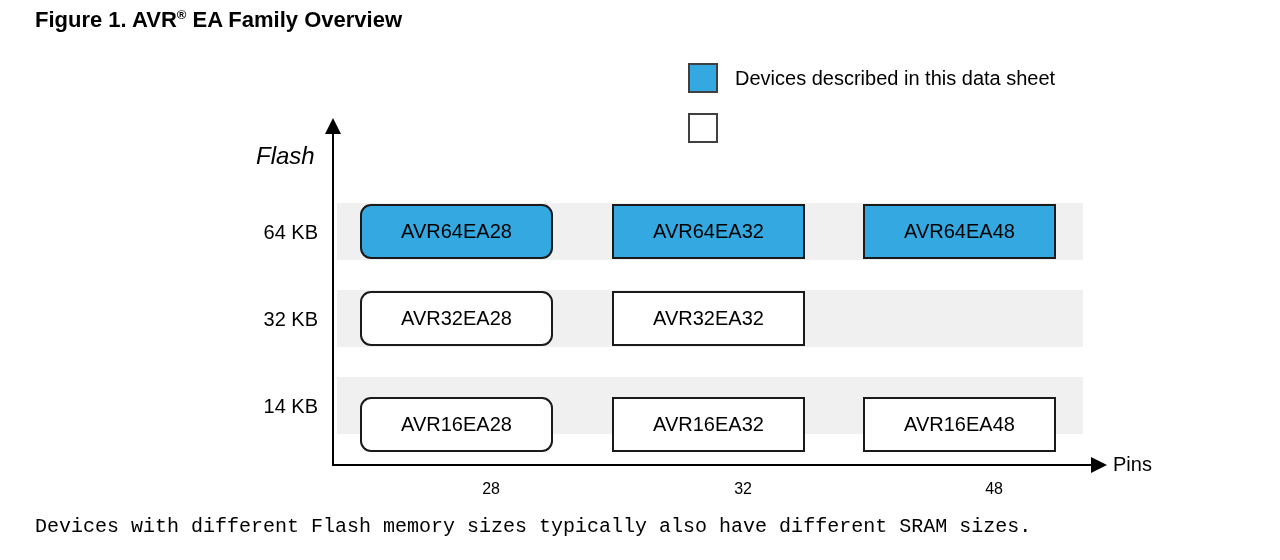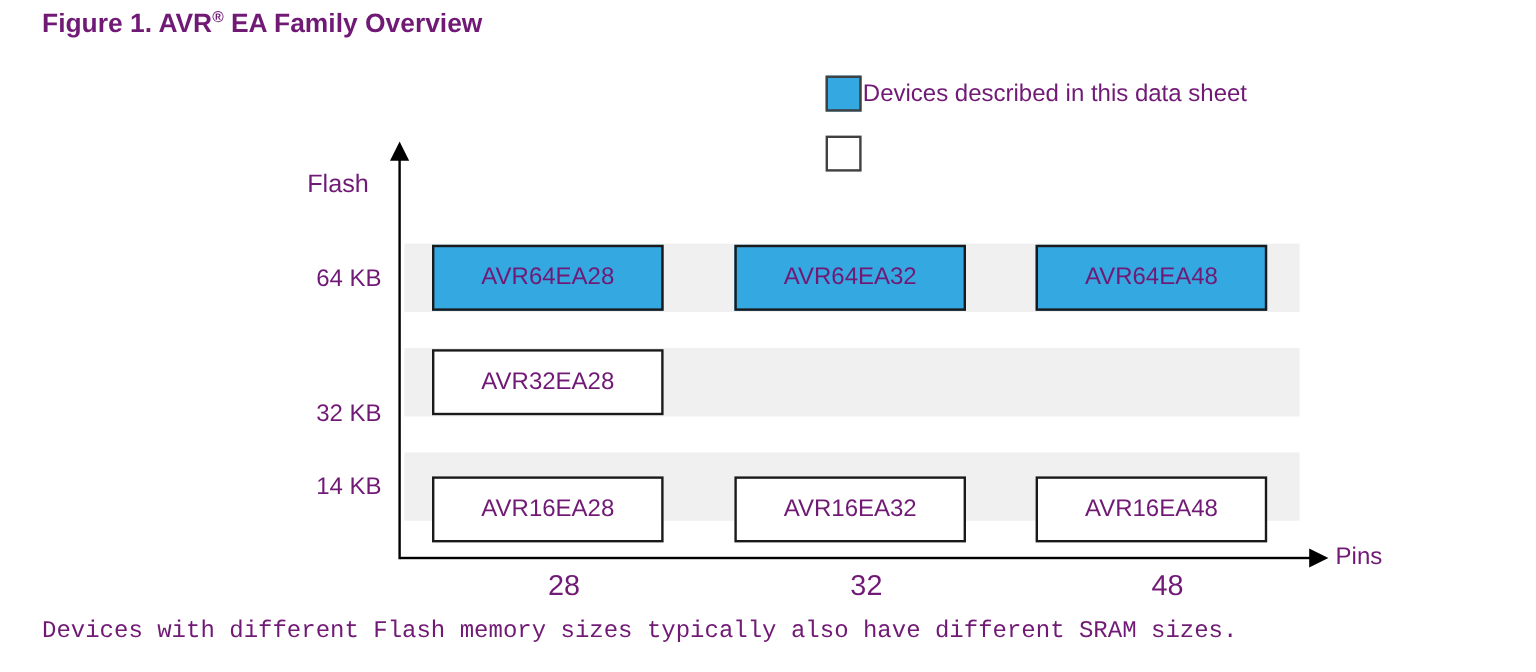--- a/index.html
+++ b/index.html
@@ -3,21 +3,21 @@
 <meta charset="utf-8">
 <style>
   * { margin: 0; padding: 0; box-sizing: border-box; }
   html, body { background: #ffffff; }
   .page {
     position: relative;
     width: 1280px;
     height: 560px;
     background: #ffffff;
     font-family: "Liberation Sans", "DejaVu Sans", sans-serif;
-    color: #701a75;
+    color: #000000;
     overflow: hidden;
   }
   .figure-title {
     position: absolute;
     left: 35px;
     top: 7px;
     font-size: 22px;
     font-weight: bold;
     white-space: nowrap;
   }
@@ -40,21 +40,21 @@
     white-space: nowrap;
   }
   .legend-swatch {
     width: 30px;
     height: 30px;
     border: 2px solid #404040;
     background: #ffffff;
     flex: 0 0 auto;
   }
   .legend-label {
-    margin-left: 1px;
+    margin-left: 17px;
     font-size: 20px;
   }
   
   .y-axis-line {
     position: absolute;
     left: 332px;
     top: 130px;
     width: 2px;
     height: 336px;
     background: #000000;
@@ -82,21 +82,22 @@
     top: 457px;
     width: 0; height: 0;
     border-top: 8px solid transparent;
     border-bottom: 8px solid transparent;
     border-left: 16px solid #000000;
   }
   .flash-label {
     position: absolute;
     left: 256px;
     top: 142px;
-    font-size: 21px;
+    font-size: 24px;
+    font-style: italic;
   }
   .pins-label {
     position: absolute;
     left: 1113px;
     top: 453px;
     font-size: 20px;
   }
   
   .band {
     position: absolute;
@@ -114,45 +115,45 @@
     width: 193px;
     height: 55px;
     border: 2px solid #1a1a1a;
     background: #ffffff;
     display: flex;
     align-items: center;
     justify-content: center;
     font-size: 20px;
     white-space: nowrap;
   }
-  .col-0 { left: 360px; }
+  .col-0 { left: 360px; border-radius: 11px; }
   .col-1 { left: 612px; }
   .col-2 { left: 863px; }
   .row-0 { top: 204px; }
   .row-1 { top: 291px; }
   .row-2 { top: 397px; }
   
   .y-tick {
     position: absolute;
     left: 230px;
     width: 88px;
     text-align: right;
     font-size: 20px;
     line-height: 24px;
     white-space: nowrap;
   }
   .y-tick-0 { top: 220px; }
-  .y-tick-1 { top: 307px; margin-top: 26px; }
+  .y-tick-1 { top: 307px; }
   .y-tick-2 { top: 394px; }
   .x-tick {
     position: absolute;
     top: 477px;
     width: 60px;
-    text-align: center;
-    font-size: 24px;
+    text-align: right;
+    font-size: 16px;
     line-height: 24px;
   }
   .x-tick-0 { left: 440px; }
   .x-tick-1 { left: 692px; }
   .x-tick-2 { left: 943px; }
   .figure-caption {
     position: absolute;
     left: 35px;
     top: 515px;
     font-size: 20px;
@@ -194,20 +195,21 @@
 
   <div class="x-tick x-tick-0">28</div>
   <div class="x-tick x-tick-1">32</div>
   <div class="x-tick x-tick-2">48</div>
 
   <div class="device-box row-0 col-0" style="background-color: rgb(52, 168, 224);">AVR64EA28</div>
   <div class="device-box row-0 col-1" style="background-color: rgb(52, 168, 224);">AVR64EA32</div>
   <div class="device-box row-0 col-2" style="background-color: rgb(52, 168, 224);">AVR64EA48</div>
 
   <div class="device-box row-1 col-0">AVR32EA28</div>
+  <div class="device-box row-1 col-1">AVR32EA32</div>
 
   <div class="device-box row-2 col-0">AVR16EA28</div>
   <div class="device-box row-2 col-1">AVR16EA32</div>
   <div class="device-box row-2 col-2">AVR16EA48</div>
 
   <div class="figure-caption">Devices with different Flash memory sizes typically also have different SRAM sizes.</div>
 
 </div>
 
 </body></html>

